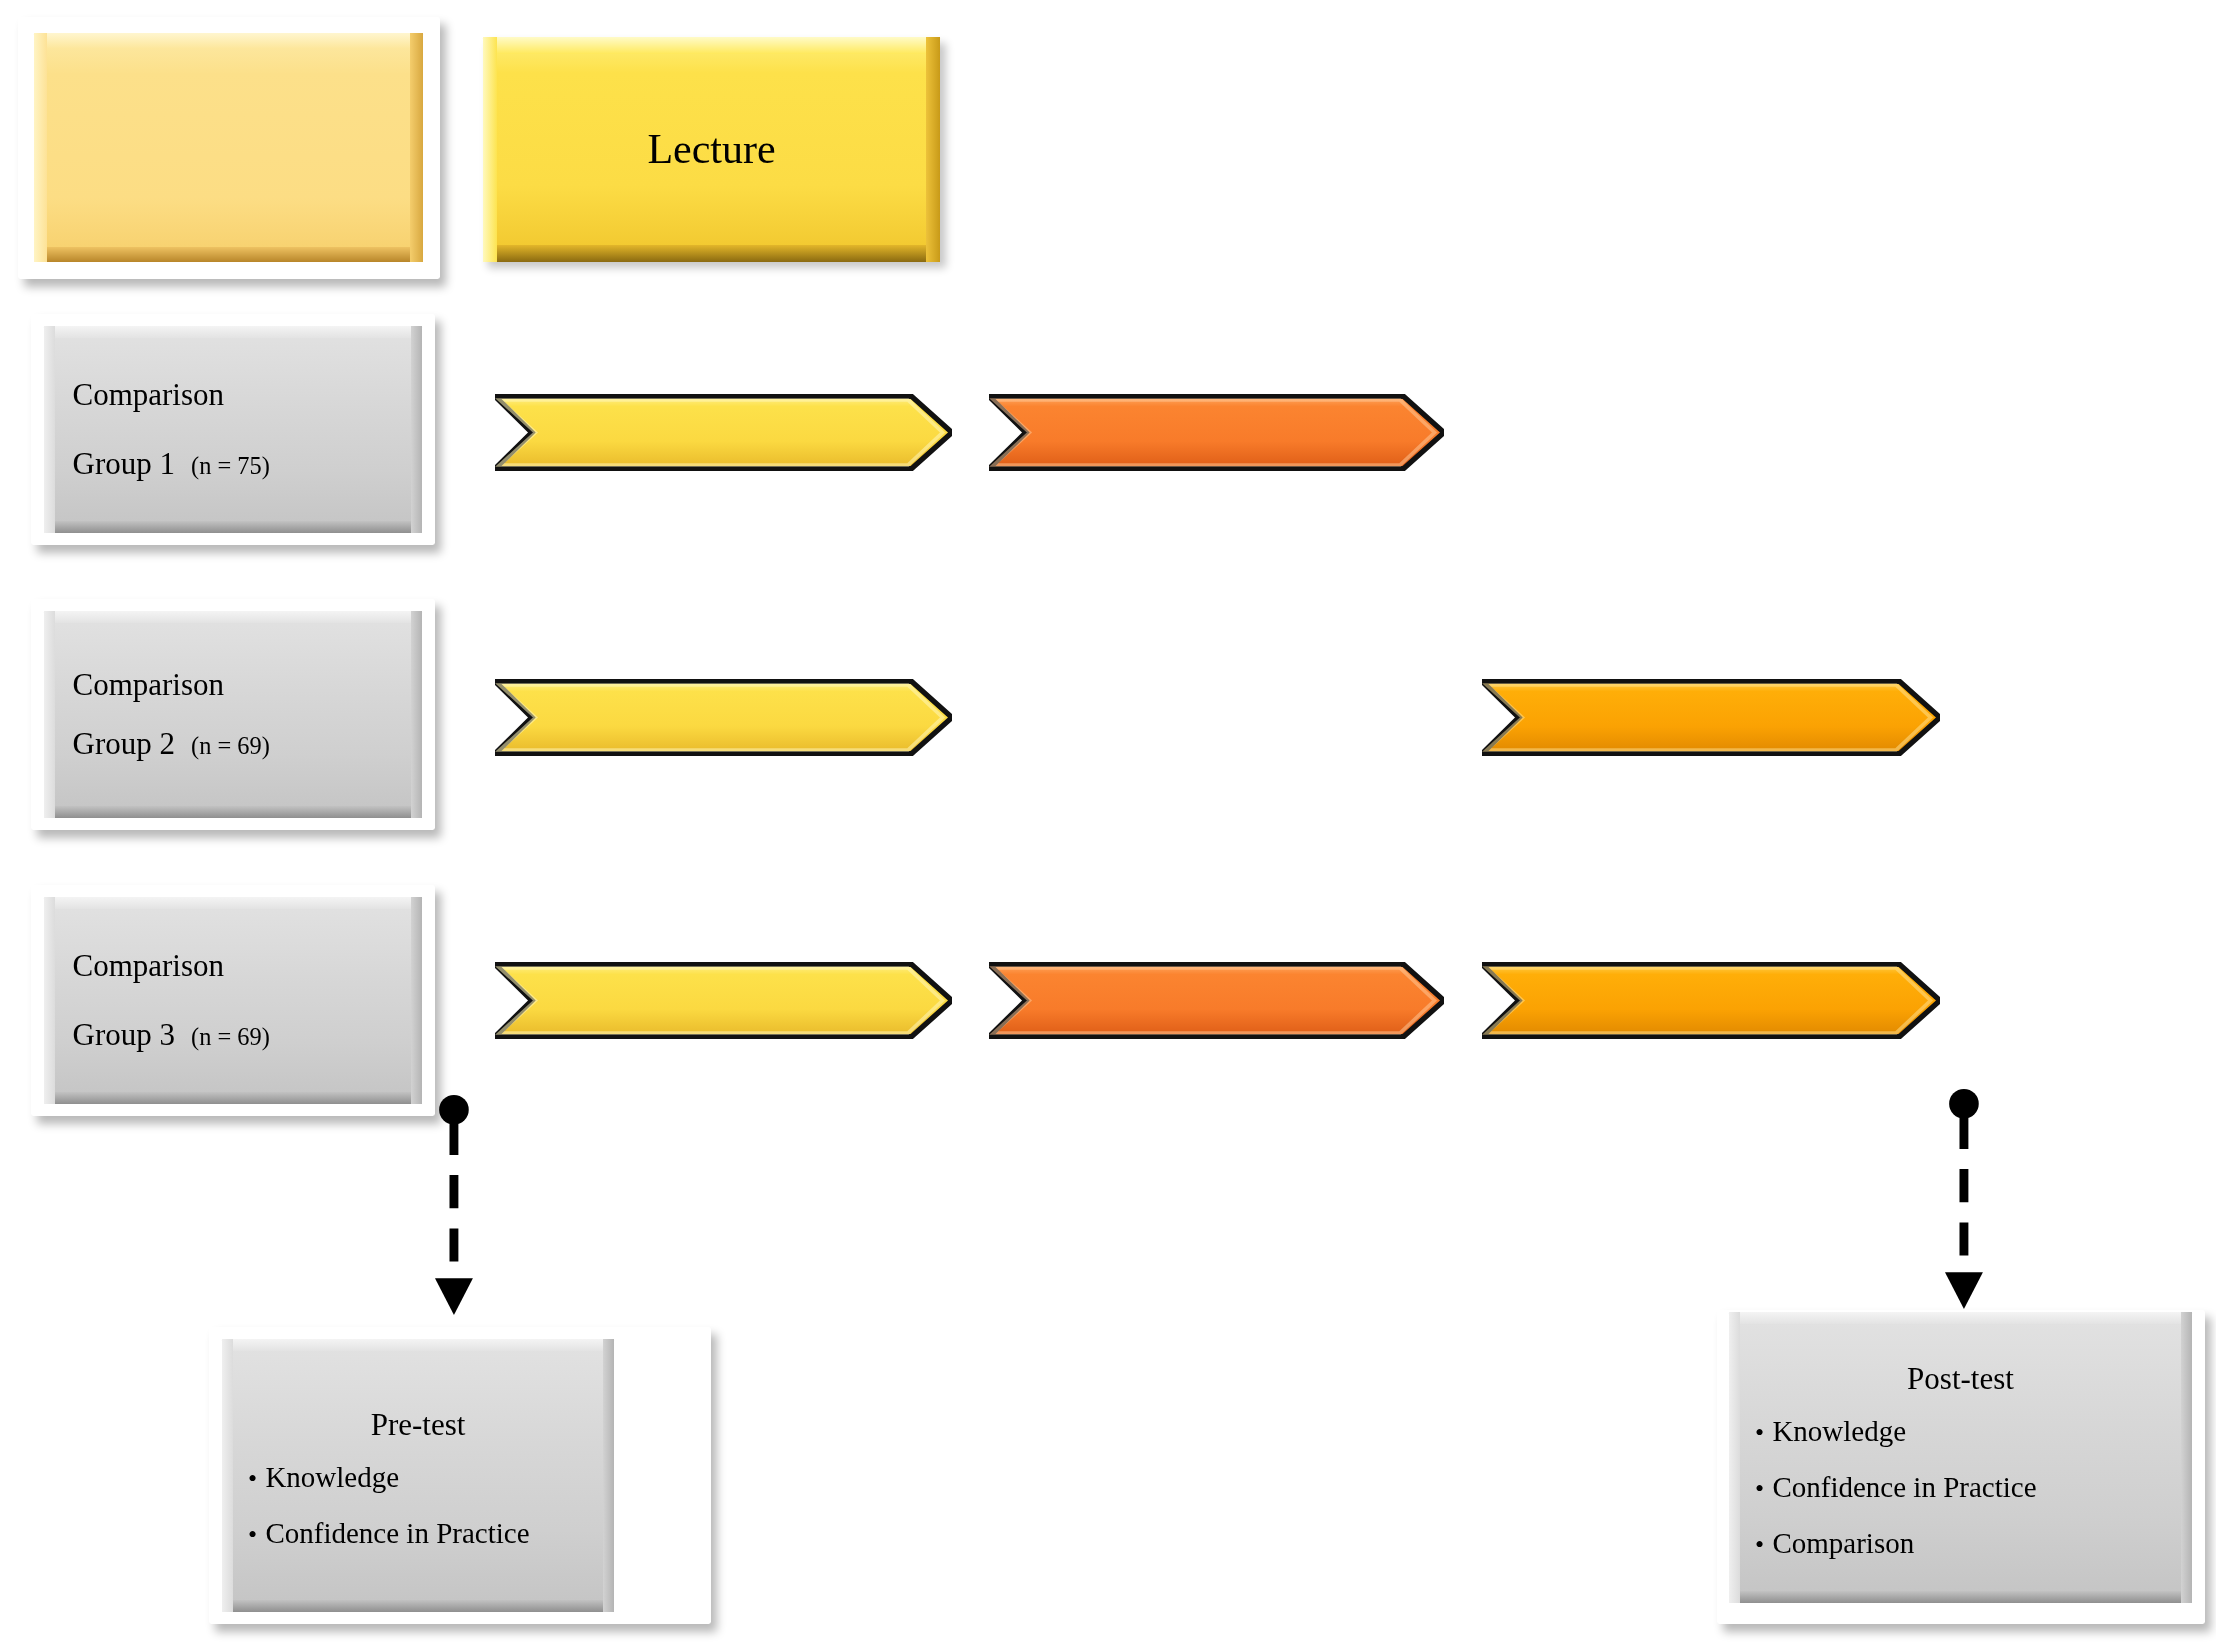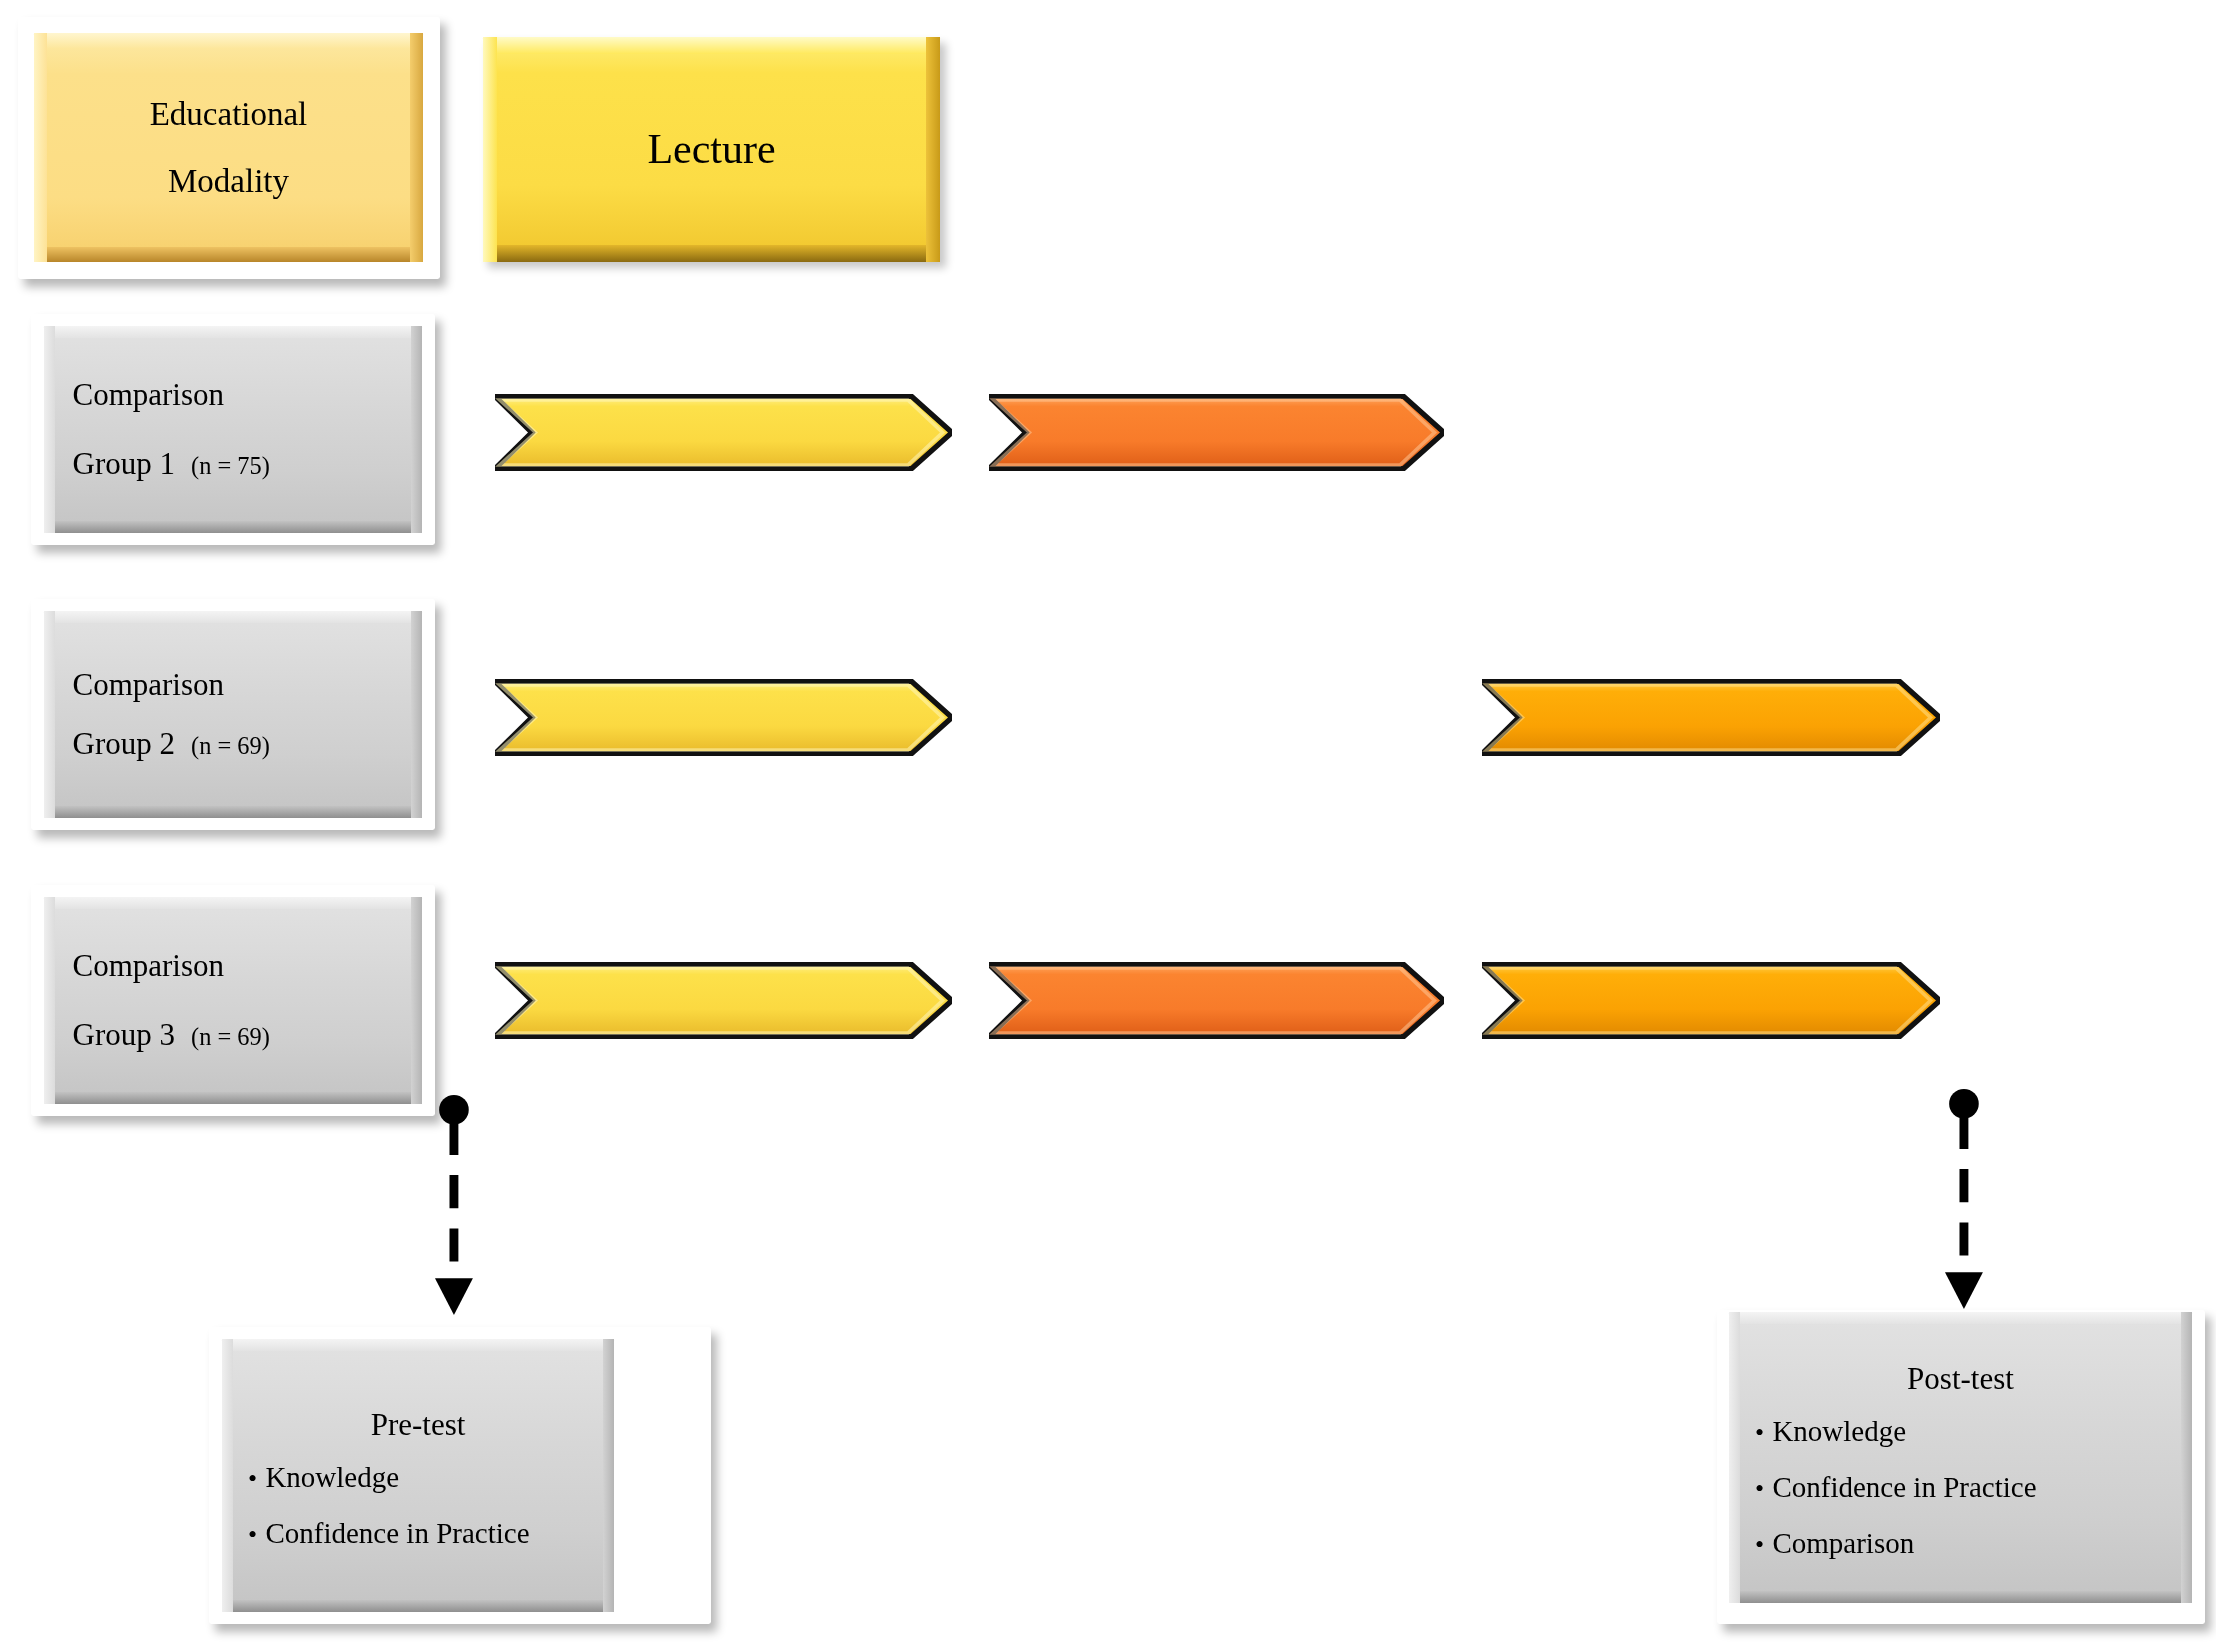--- a/index.html
+++ b/index.html
@@ -78,24 +78,20 @@
 
 <div id="stage">
 
   <div class="whiteframe" style="left:18px;top:16.6px;width:422px;height:262px;"></div>
   <div class="box bevel" style="left:34px;top:33px;width:389px;height:229px;">
     <div class="face pale-face"></div>
     <div class="edge-t pale-t" style="height:15.5px;"></div>
     <div class="edge-b pale-b" style="height:15.5px;"></div>
     <div class="edge-l pale-l" style="width:13px;"></div>
     <div class="edge-r pale-r" style="width:13px;"></div>
-    <div class="lbl" style="font-size:33px;">
-      <div>Educational</div>
-      <div style="margin-top:20px;">Modality</div>
-    </div>
   </div>
 
   <div class="box bevel" style="left:483px;top:37px;width:457px;height:225px;box-shadow:5.4px 6px 8.3px rgba(0,0,0,.22);">
     <div class="face yel-face"></div>
     <div class="edge-t yel-t" style="height:16.6px;"></div>
     <div class="edge-b yel-b" style="height:16.6px;"></div>
     <div class="edge-l yel-l" style="width:14.3px;"></div>
     <div class="edge-r yel-r" style="width:14.3px;"></div>
     <div class="lbl" style="font-size:42px;">Lecture</div>
   </div>

